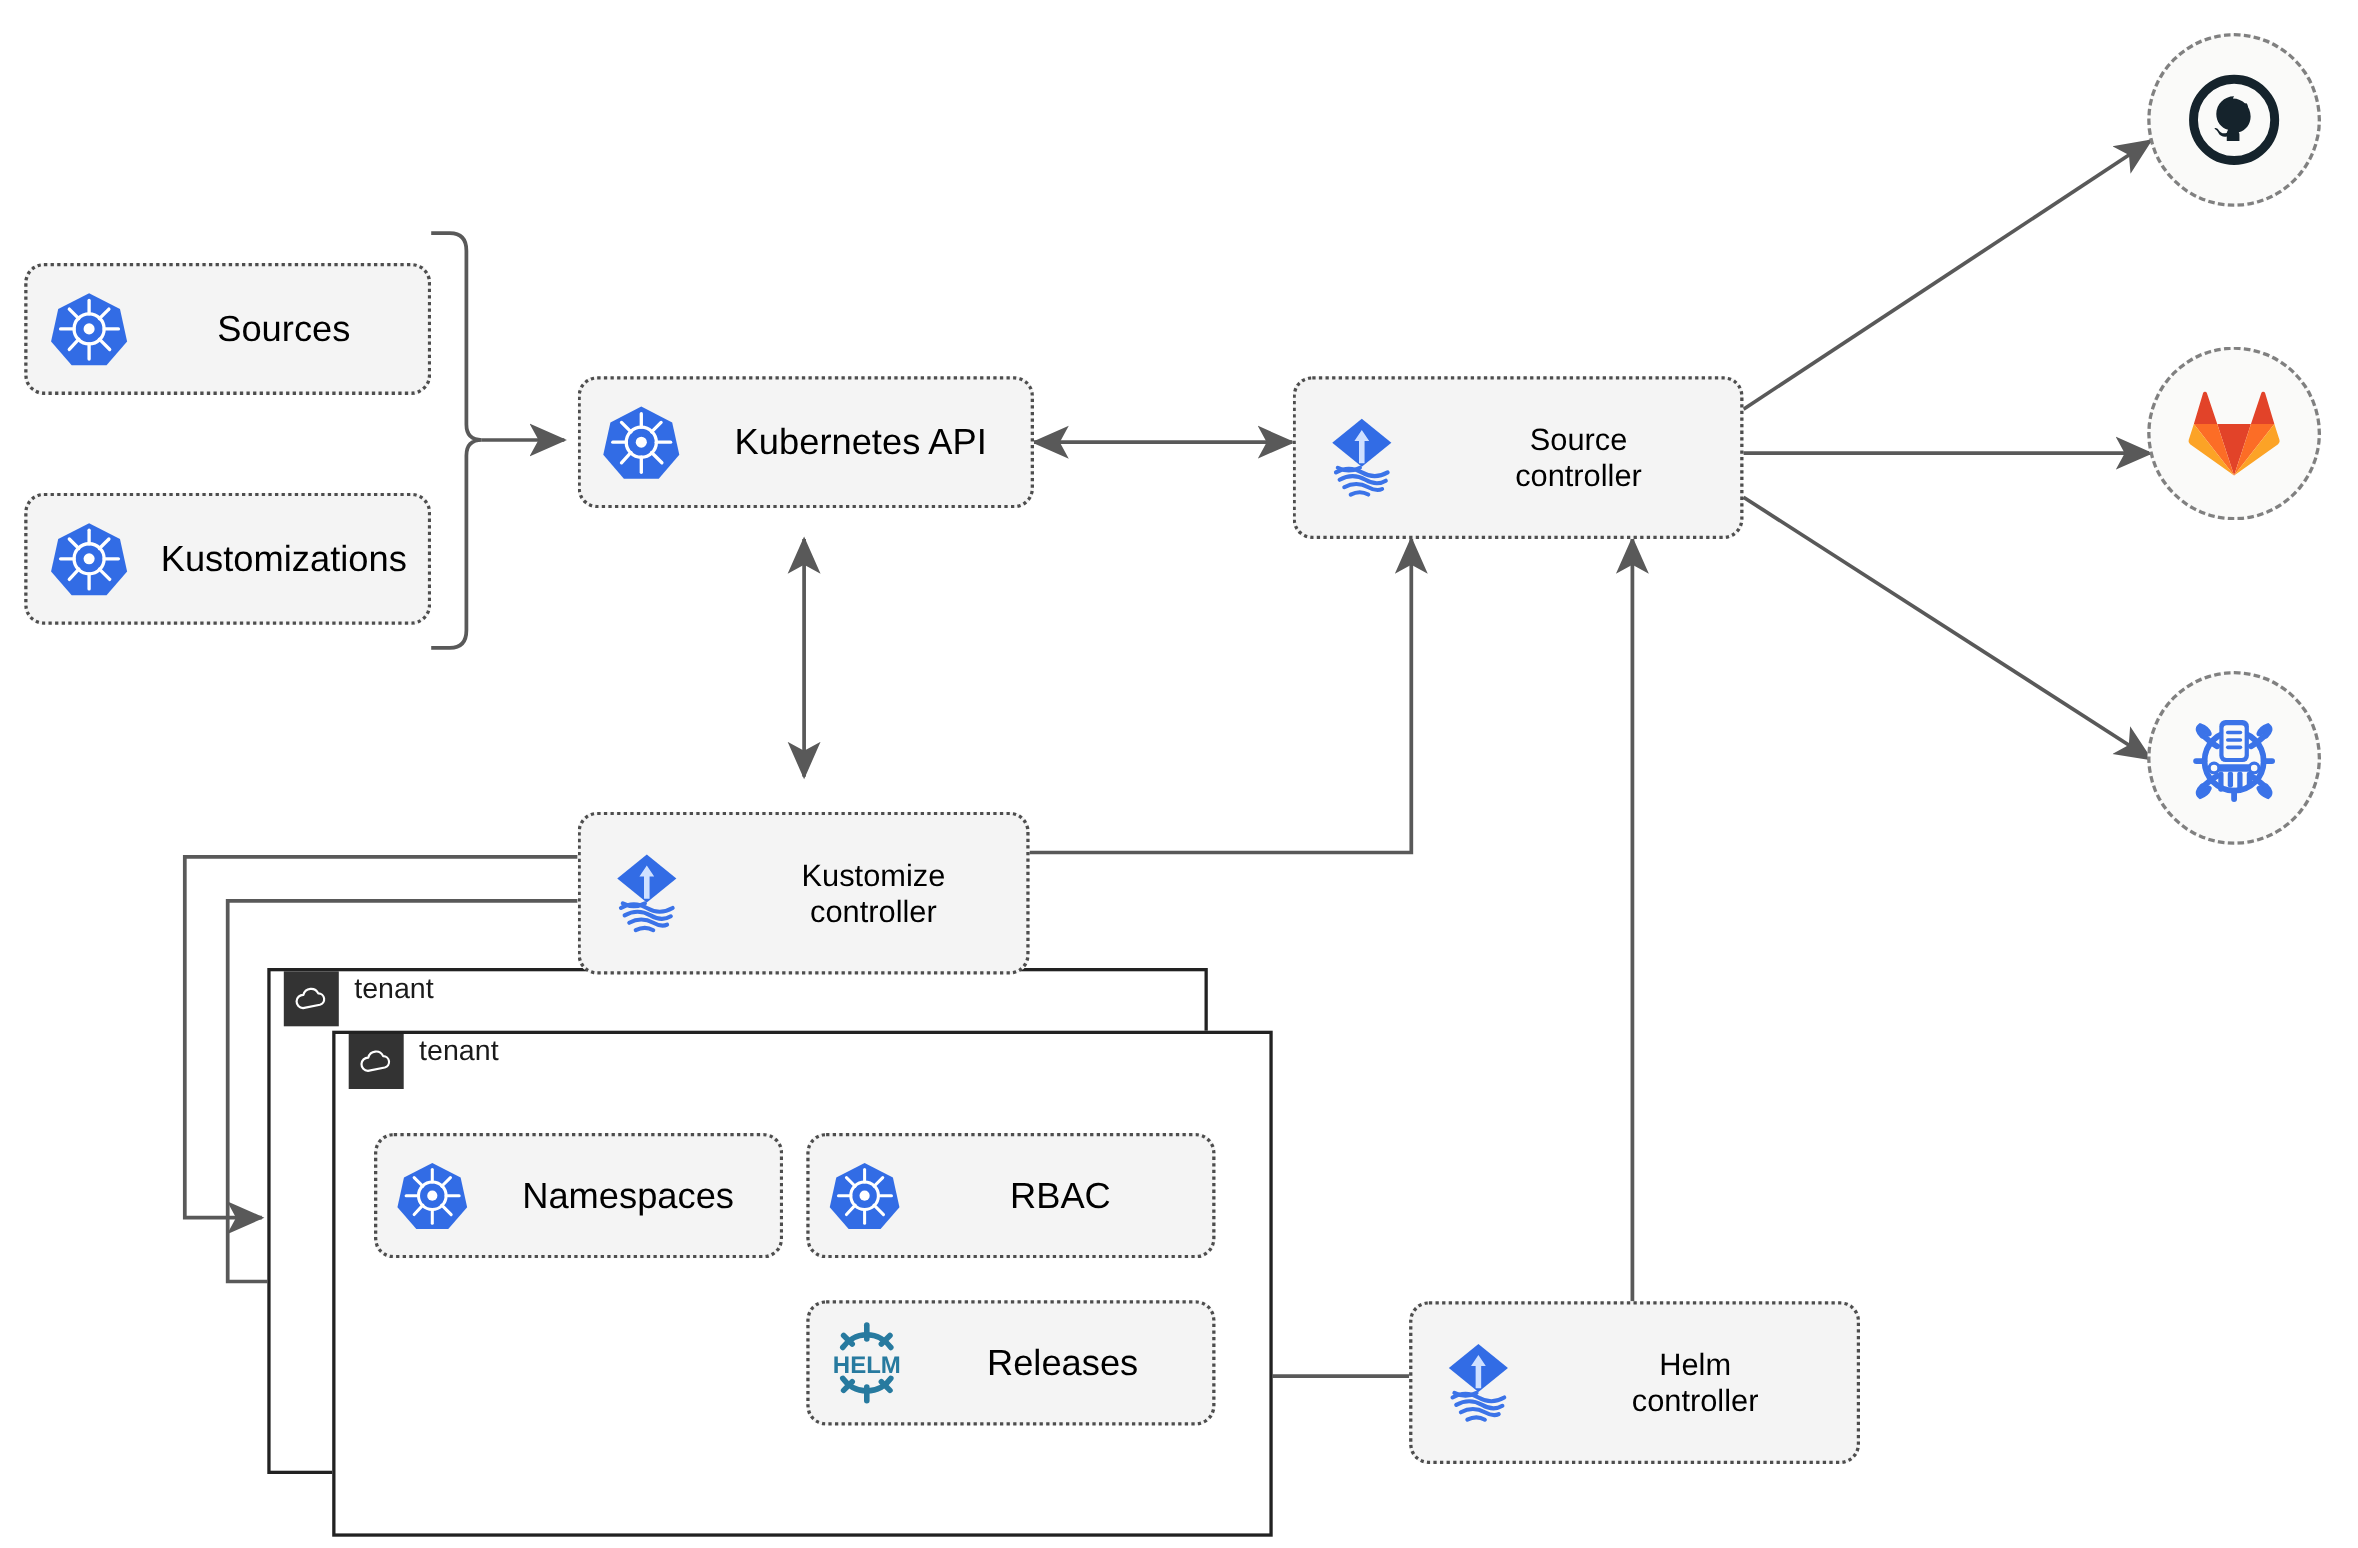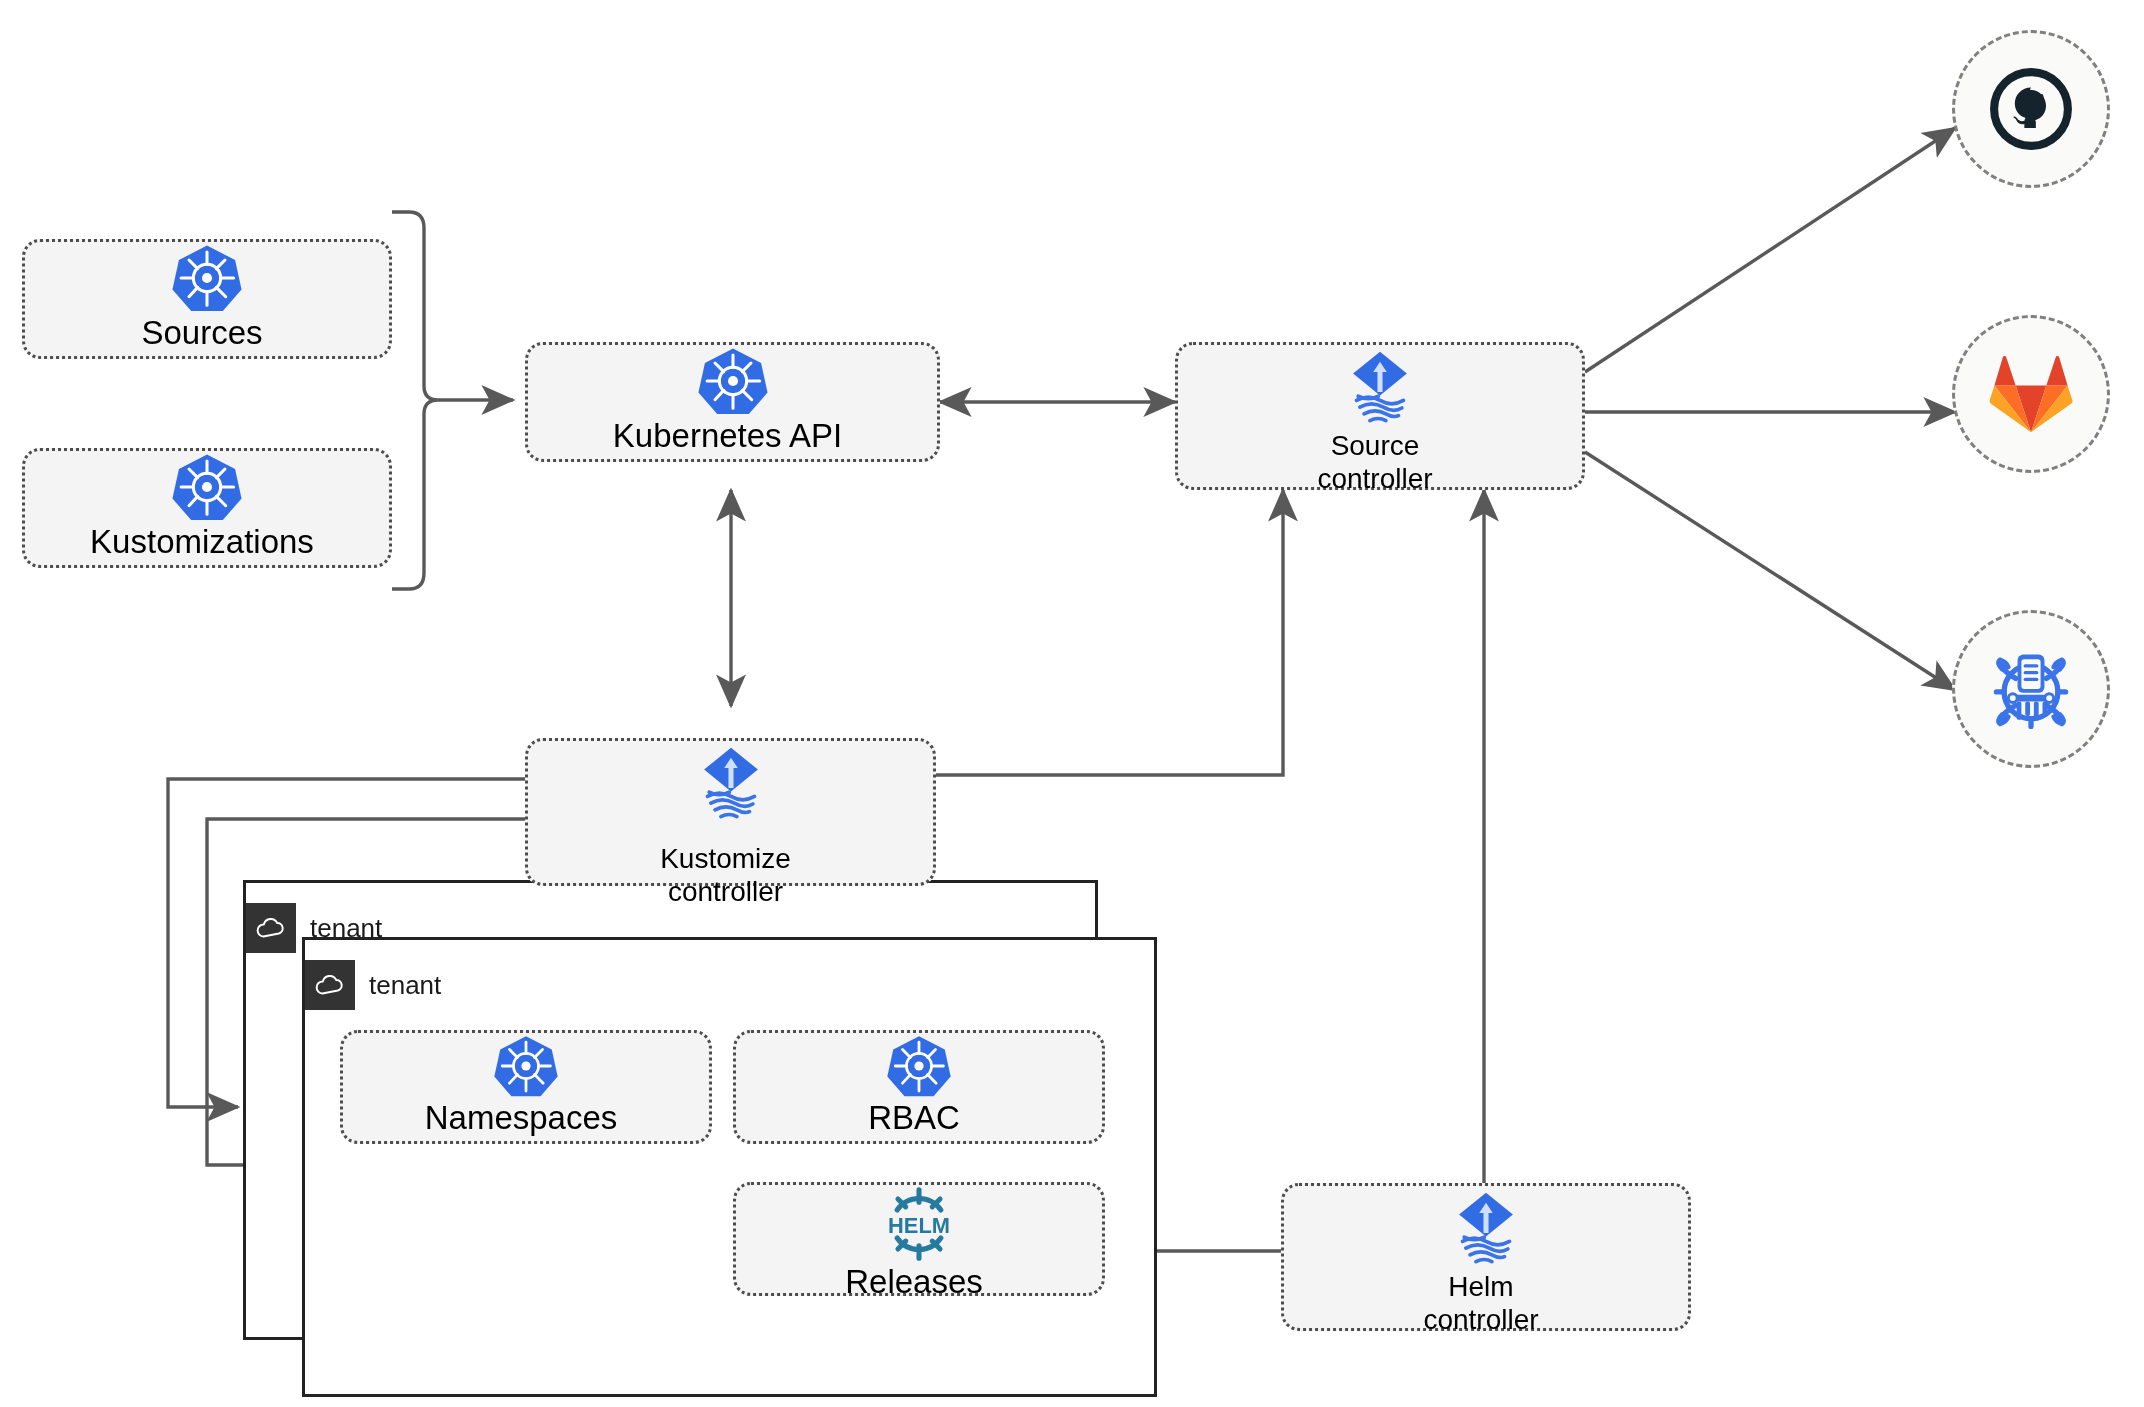--- a/index.html
+++ b/index.html
@@ -10,21 +10,20 @@
   
   .node{
     position:absolute;
     background:#f4f4f4;
     border:3px dotted #4d4d4d;
     border-radius:18px;
     display:flex;
     align-items:center;
     box-sizing:border-box;
     z-index:4;
-    flex-direction:column;
   }
   .node .ico{flex:0 0 auto;display:flex;align-items:center;justify-content:center;}
   .node .lbl{
     flex:1 1 auto;
     text-align:center;
     color:#000;
     font-size:33px;
     line-height:1.18;
     white-space:pre-line;
     padding-right:10px;
@@ -32,23 +31,23 @@
   .node.twoline .lbl{font-size:28px;}
 
   
   .tenant{
     position:absolute;
     background:#ffffff;
     border:3px solid #222222;
     box-sizing:border-box;
   }
   .tenant .tbar{
-    position:absolute;left:0;top:0;
+    position:absolute;left:12px;top:0;
     height:50px;
-    display:flex;align-items:center;margin-top:20px;
+    display:flex;align-items:flex-start;
   }
   .tenant .tchip{
     width:50px;height:50px;background:#333333;
     display:flex;align-items:center;justify-content:center;
   }
   .tenant .tname{
     margin-left:14px;color:#1a1a1a;font-size:26px;
   }
 
   

